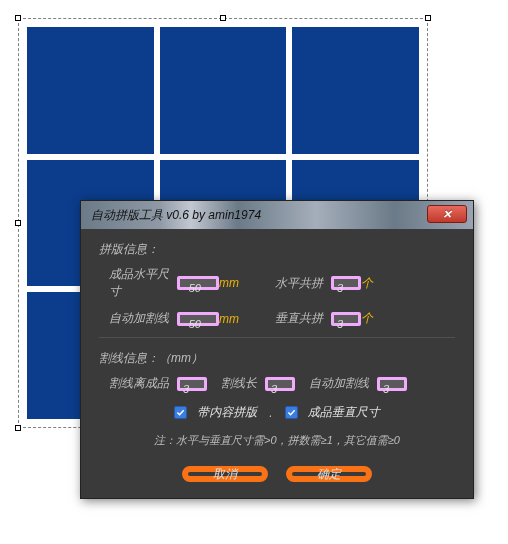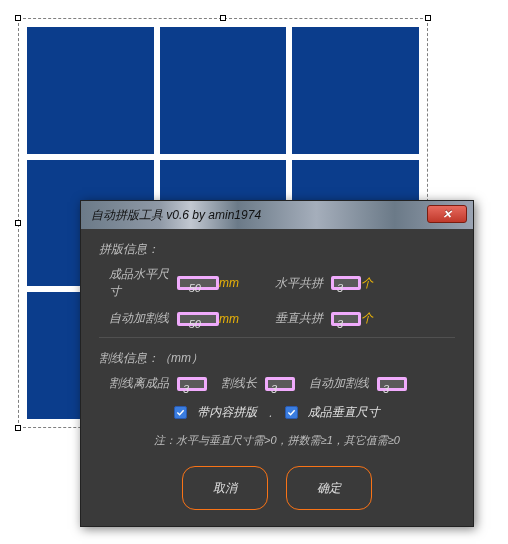--- a/index.html
+++ b/index.html
@@ -37,21 +37,21 @@
 .cut-row .cl { margin-right: 2px; }
 
 .chk-row { display: flex; align-items: center; justify-content: center; gap: 10px; margin-bottom: 12px; color: #e0e0e0; }
 .chk { width: 13px; height: 13px; background: #3a7de0; border: 1px solid #2a5ab0; border-radius: 2px; display: inline-flex; align-items: center; justify-content: center; }
 .chk svg { width: 9px; height: 9px; display: block; }
 .dot { color: #bfbfbf; padding: 0 2px; }
 .chk-label { color: #e0e0e0; }
 
 .note-row { text-align: center; color: #bfbfbf; margin-bottom: 18px; font-size: 11px; }
 .btn-row { display: flex; justify-content: center; gap: 18px; }
-.pill-btn { width: 86px; height: 44px; border: 1px solid #f97316; border-radius: 13px; background: transparent; color: #e0e0e0; font-size: 12px; display: flex; align-items: center; justify-content: center; cursor: pointer; }
+.pill-btn { width: 86px; height: 16px; border: 6px solid #f97316; border-radius: 13px; background: transparent; color: #e0e0e0; font-size: 12px; display: flex; align-items: center; justify-content: center; cursor: pointer; }
 </style>
 </head>
 <body>
 
 <div class="canvas">
   <div class="grid">
     <div class="cell"></div>
     <div class="cell"></div>
     <div class="cell"></div>
     <div class="cell"></div>

